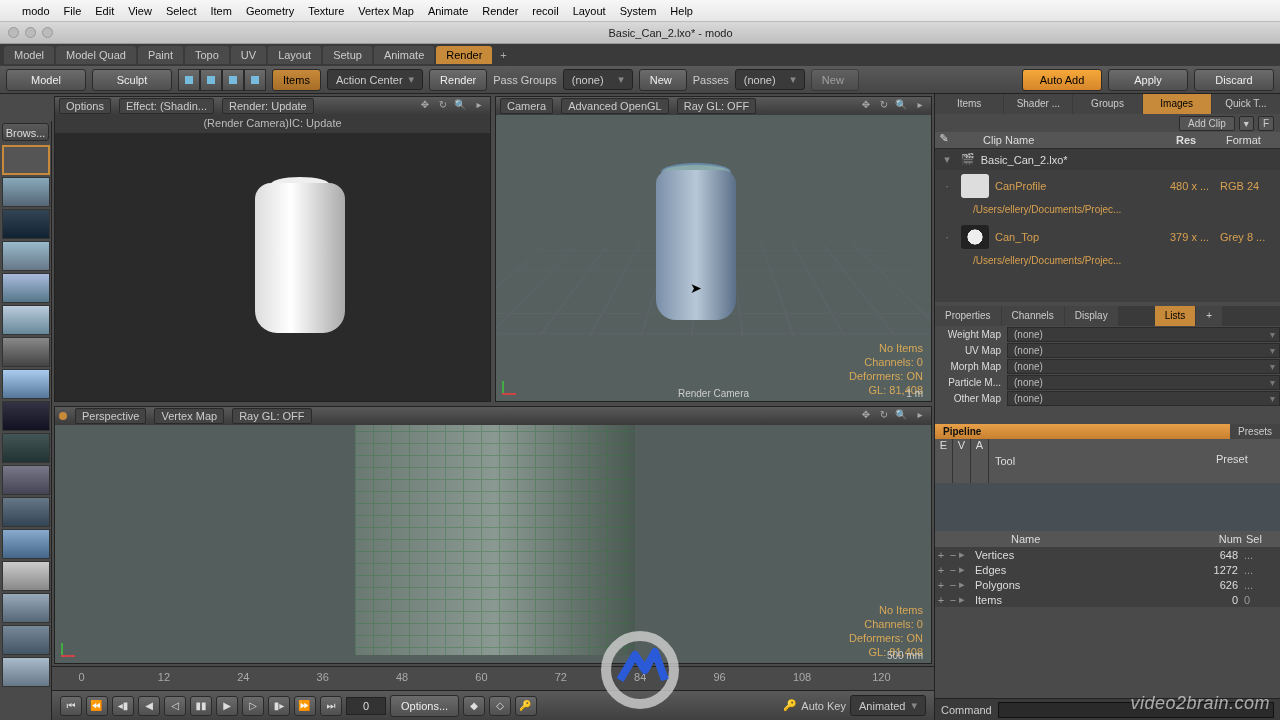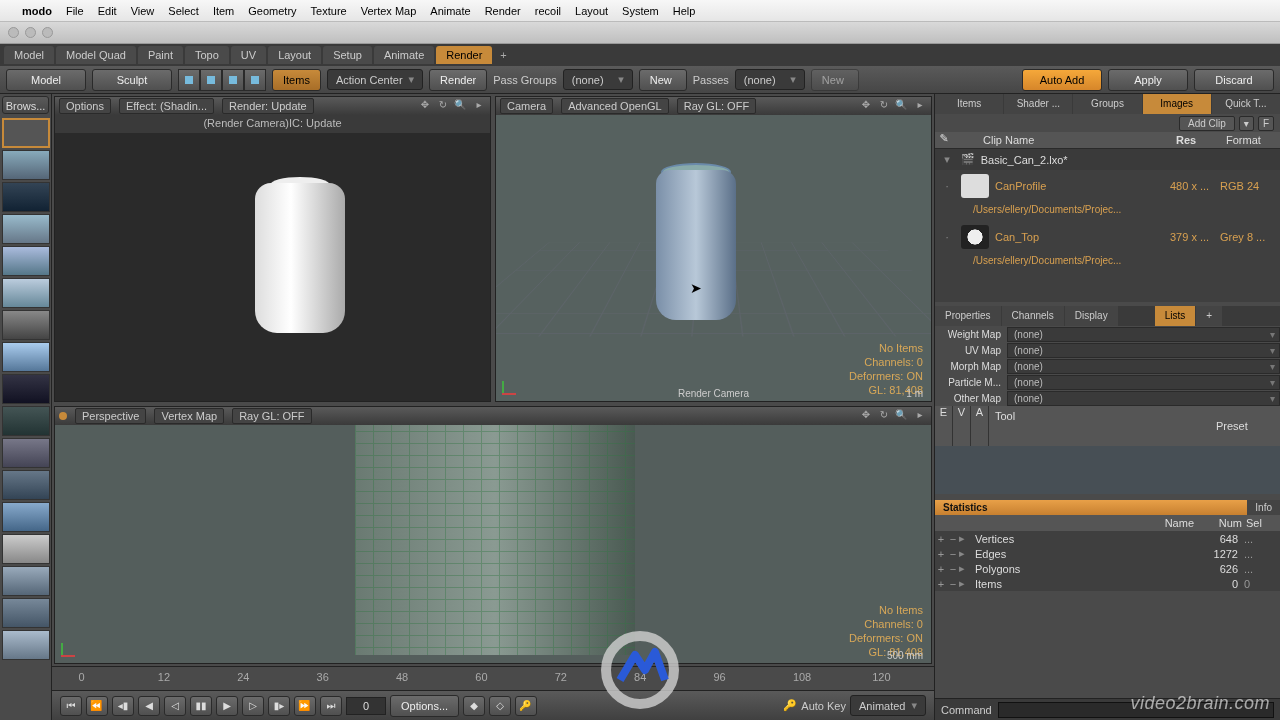--- a/index.html
+++ b/index.html
@@ -2,21 +2,21 @@
 <html><head>
 <meta charset="utf-8">
 <style>
 * { margin: 0; padding: 0; box-sizing: border-box; font-family: "Lucida Grande", Arial, sans-serif; font-size: 11px; }
 body { background: #4a4a4a; width: 1280px; height: 720px; overflow: hidden; position: relative; }
 
 
 .menubar { height: 22px; background: linear-gradient(#f7f7f7,#e6e6e6); display: flex; align-items: center; padding: 0 8px; gap: 14px; border-bottom: 1px solid #bbb; }
 .menubar .apple { font-size: 14px; }
 .menubar span { color: #000; }
-.menubar .appname { font-weight: bold; }
+.menubar .appname { font-weight: normal; }
 
 
 .titlebar { height: 22px; background: linear-gradient(#d9d9d9,#bfbfbf); display: flex; align-items: center; border-bottom:1px solid #999; }
 .traffic { display: flex; gap: 6px; padding: 0 8px; }
 .traffic span { width: 11px; height: 11px; border-radius: 50%; background: #bbb; border: 1px solid #999; }
 .titlebar .title { flex: 1; text-align: center; color: #222; }
 
 
 .layout-tabs { height: 22px; background: #3a3a3a; display: flex; align-items: center; padding: 0 4px; gap: 2px; }
 .layout-tabs .tab { padding: 3px 10px; background: #4a4a4a; color: #ccc; border-radius: 3px 3px 0 0; }
@@ -32,21 +32,21 @@
 .seg { display: flex; }
 .seg .icon { width: 22px; height: 22px; background: linear-gradient(#6b6b6b,#505050); border:1px solid #2a2a2a; display:flex; align-items:center; justify-content:center; }
 .seg .icon svg { width: 14px; height: 14px; }
 .dropdown { background:#3a3a3a; color:#ccc; padding:3px 8px; border:1px solid #222; border-radius:3px; min-width:70px; display:flex; justify-content:space-between; align-items:center; }
 .dropdown::after { content:"▾"; color:#888; margin-left:6px; }
 
 
 .main { position:absolute; top:94px; left:0; right:0; bottom:0; display:flex; }
 
 
-.browser { width: 52px; background:#4a4a4a; border-right:1px solid #222; }
+.browser { width: 52px; background:#4a4a4a; border-right:1px solid #222;margin-top:27px; }
 .browser .hdr { height:18px; background:linear-gradient(#5a5a5a,#464646); color:#ddd; text-align:center; line-height:18px; border:1px solid #2a2a2a; margin:2px; border-radius:3px; }
 .thumbs { padding:2px; display:flex; flex-direction:column; gap:2px; }
 .thumb { width:48px; height:30px; background:#555; border:1px solid #333; }
 .thumb.sel { border:2px solid #c78a3a; }
 
 
 .center { flex:1; display:flex; flex-direction:column; position:relative; }
 .vprow { display:flex; height:310px; }
 .viewport { flex:1; background:#3a3a3a; margin:2px; border:1px solid #222; position:relative; }
 .vp-header { height:18px; background:linear-gradient(#5a5a5a,#3a3a3a); display:flex; align-items:center; padding:0 4px; gap:8px; color:#ccc; font-size:10px; }
@@ -112,27 +112,27 @@
 .map-row .lbl { width:72px; text-align:right; padding-right:6px; color:#ddd; font-size:10px; }
 .map-row .val { flex:1; background:#3a3a3a; color:#bbb; padding:1px 6px; border:1px solid #2a2a2a; font-size:10px; position:relative; }
 .map-row .val::after { content:"▾"; position:absolute; right:4px; color:#777; }
 
 .section-hdr { display:flex; margin-top:6px; }
 .section-hdr .lab { background:linear-gradient(#e8a048,#c78030); color:#111; padding:2px 8px; font-size:10px; font-weight:bold; }
 .section-hdr .sub { background:#444; color:#ccc; padding:2px 8px; font-size:10px; flex:0 0 auto; }
 .tool-tbl { background:#3f3f3f; }
 .tool-hdr { display:flex; background:#555; font-size:10px; color:#ddd; }
 .tool-hdr .eva { width:18px; text-align:center; border-right:1px solid #333; }
-.tool-hdr .tcol { flex:1; padding:4px 6px; }
+.tool-hdr .tcol { flex:1; padding:16px 6px; }
 .tool-hdr .pcol { width:70px; padding:14px 6px; }
 .tool-body { height:48px; background:#474f55; }
 
 .stats { background:#3f3f3f; }
 .stat-hdr { display:flex; background:#555; font-size:10px; color:#ddd; }
-.stat-hdr .sname { flex:1; padding:2px 6px 2px 40px;text-align:right; }
+.stat-hdr .sname { flex:1; padding:2px 6px 2px 40px; }
 .stat-hdr .snum { width:44px; padding:2px; text-align:right; }
 .stat-hdr .ssel { width:36px; padding:2px; }
 .stat-row { display:flex; color:#ddd; font-size:10px; padding:1px 0; align-items:center; }
 .stat-row .pm { width:12px; text-align:center; color:#999; }
 .stat-row .tri { width:12px; color:#888; }
 .stat-row .sname { flex:1; padding-left:4px; }
 .stat-row .snum { width:44px; text-align:right; padding-right:6px; }
 .stat-row .ssel { width:36px; color:#999; }
 
 .cmdline { height:22px; background:#3a3a3a; border-top:1px solid #222; display:flex; align-items:center; padding:0 6px; color:#ccc; font-size:10px; }
@@ -164,20 +164,21 @@
   <span>System</span>
   <span>Help</span>
 </div>
 
 <div class="titlebar">
   <div class="traffic">
       <span></span>
       <span></span>
       <span></span>
     </div>
+  <div class="title">Basic_Can_2.lxo* - modo</div>
 </div>
 
 <div class="layout-tabs">
   <div class="tab">Model</div>
   <div class="tab">Model Quad</div>
   <div class="tab">Paint</div>
   <div class="tab">Topo</div>
   <div class="tab">UV</div>
   <div class="tab">Layout</div>
   <div class="tab">Setup</div>
@@ -441,35 +442,35 @@
       <div class="map-row">
           <div class="lbl">Particle M...</div>
           <div class="val">(none)</div>
         </div>
       <div class="map-row">
           <div class="lbl">Other Map</div>
           <div class="val">(none)</div>
         </div>
     </div>
 
+    <div class="section-hdr" style="margin-top:18px">
+      <div class="lab" style="flex:1">Pipeline</div>
+      <div class="sub">Presets</div>
+    </div>
     <div class="tool-tbl">
       <div class="tool-hdr">
         <div class="eva">E</div>
         <div class="eva">V</div>
         <div class="eva">A</div>
         <div class="tcol">Tool</div>
         <div class="pcol">Preset</div>
       </div>
       <div class="tool-body"></div>
     </div>
 
-    <div class="section-hdr">
-      <div class="lab" style="flex:1">Statistics</div>
-      <div class="sub">Info</div>
-    </div>
     <div class="stats">
       <div class="stat-hdr">
         <div style="width:36px"></div>
         <div class="sname">Name</div>
         <div class="snum">Num</div>
         <div class="ssel">Sel</div>
       </div>
       <div class="stat-row">
           <span class="pm">+</span>
           <span class="pm">−</span>

